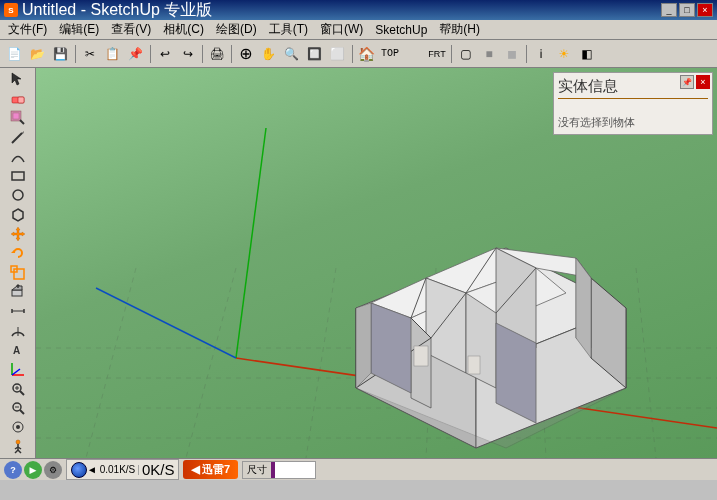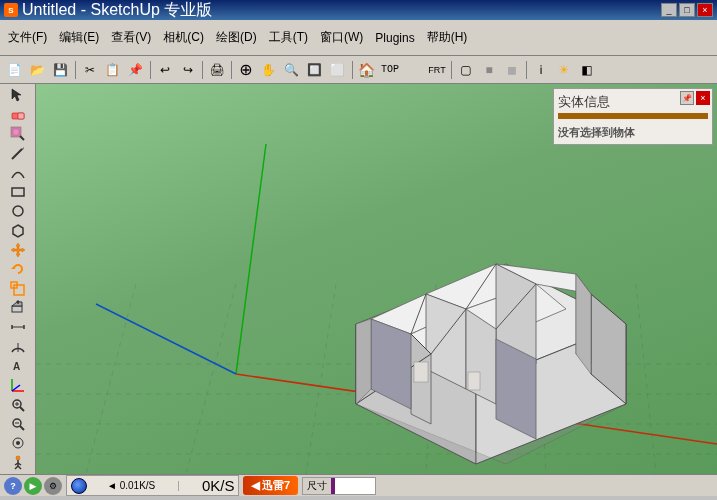--- a/index.html
+++ b/index.html
@@ -55,21 +55,21 @@
       display: flex;
       align-items: center;
       justify-content: center;
       font-size: 9px;
       cursor: pointer;
       color: #000;
     }
 
     
     #menu-bar {
-      height: 36px;
+      height: 20px;
       background: #d4d0c8;
       display: flex;
       align-items: center;
       padding: 0 2px;
       border-bottom: 1px solid #808080;
     }
     .menu-item {
       padding: 2px 6px;
       font-size: 12px;
       cursor: pointer;
@@ -155,30 +155,29 @@
     #info-panel {
       position: absolute;
       top: 4px;
       right: 4px;
       width: 160px;
       background: #f0ede8;
       border: 1px solid #999;
       padding: 4px;
     }
     #info-panel-title {
-      font-size: 13px;
+      font-size: 15px;
       color: #333;
-      border-bottom: 6px solid #a16207;
+      border-bottom: 1px solid #a16207;
       padding-bottom: 2px;
-      margin-bottom: 6px;
+      margin-bottom: 16px;
     }
     #info-panel-content {
       font-size: 11px;
       color: #555;
-      font-weight: bold;
     }
     #info-panel-close {
       position: absolute;
       top: 2px;
       right: 2px;
       width: 14px;
       height: 14px;
       background: #cc0000;
       color: white;
       font-size: 9px;
@@ -235,21 +234,21 @@
       color: #000;
     }
     #status-right {
       display: flex;
       align-items: center;
       gap: 4px;
     }
     #geo-indicator {
       display: flex;
       align-items: center;
-      gap: 20px;
+      gap: 0;
       background: #e8e4dc;
       border: 1px solid #999;
       padding: 1px 4px;
       font-size: 10px;
     }
     #geo-globe {
       width: 16px;
       height: 16px;
       background: radial-gradient(circle at 40% 40%, #6699ff, #003399);
       border-radius: 50%;
@@ -308,21 +307,21 @@
 </div>
 
 <div id="menu-bar">
   <span class="menu-item">文件(F)</span>
   <span class="menu-item">编辑(E)</span>
   <span class="menu-item">查看(V)</span>
   <span class="menu-item">相机(C)</span>
   <span class="menu-item">绘图(D)</span>
   <span class="menu-item">工具(T)</span>
   <span class="menu-item">窗口(W)</span>
-  <span class="menu-item">Plugins</span>
+  <span class="menu-item">SketchUp</span>
   <span class="menu-item">帮助(H)</span>
 </div>
 
 <div id="toolbar">
   <div class="tb-btn">📄</div>
   <div class="tb-btn">📂</div>
   <div class="tb-btn">💾</div>
   <div class="tb-separator"></div>
   <div class="tb-btn">✂</div>
   <div class="tb-btn">📋</div>

